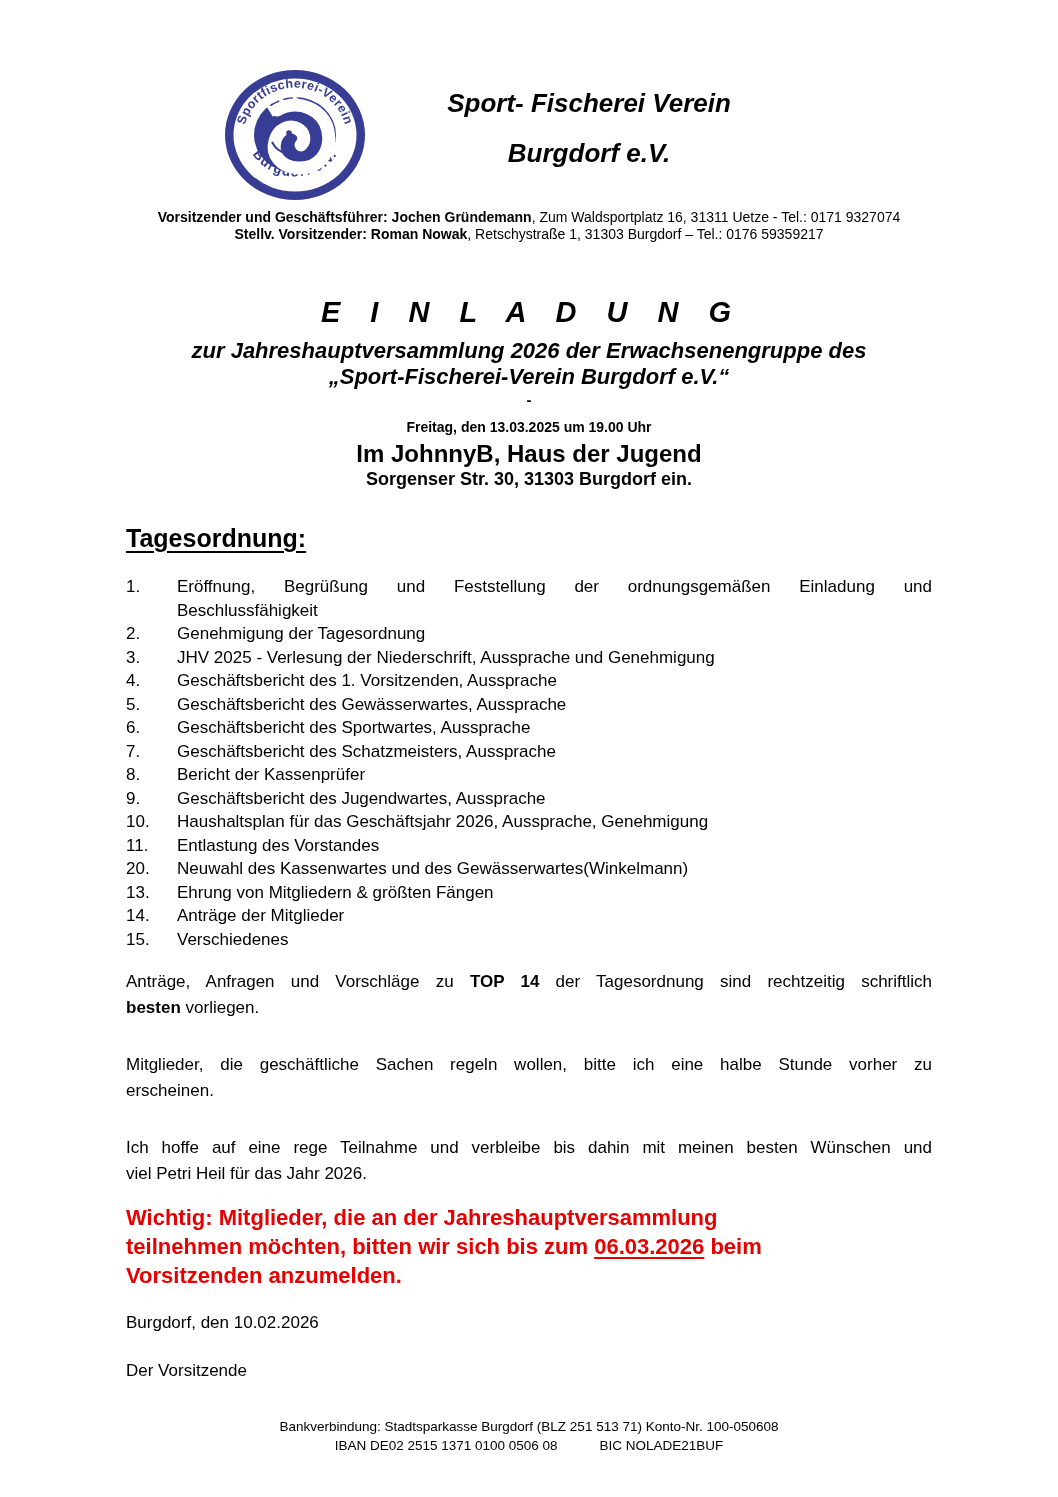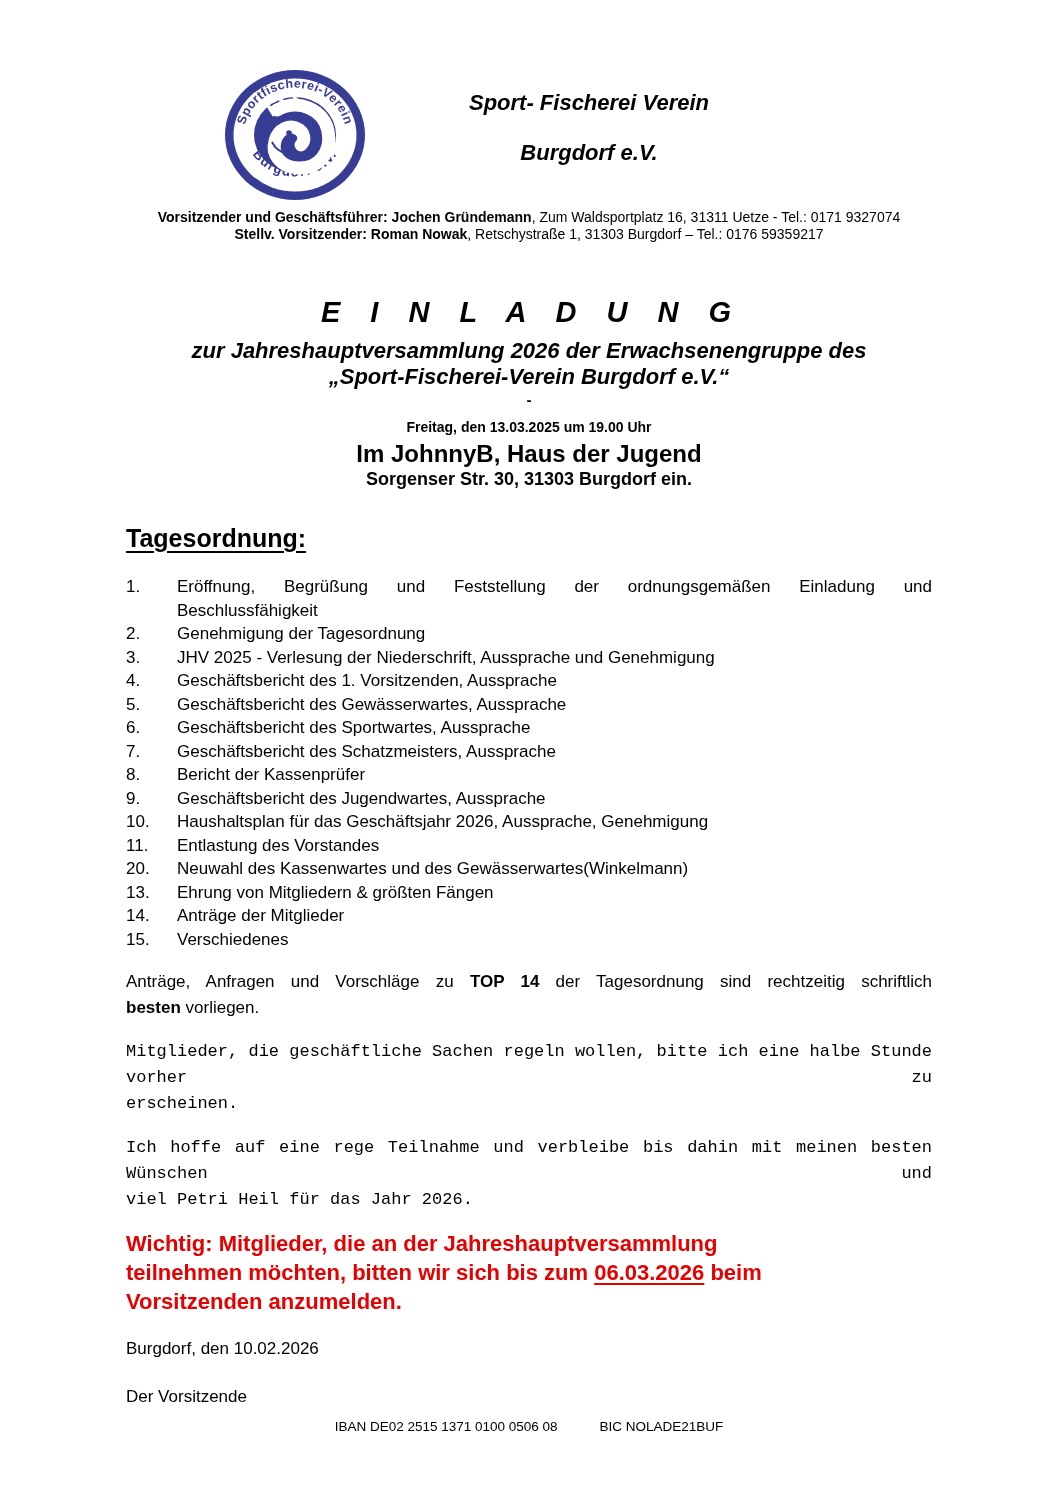--- a/index.html
+++ b/index.html
@@ -8,21 +8,21 @@
     width:1058px; height:1497px; background:#ffffff; position:relative;
     font-family:"Liberation Sans", sans-serif; color:#000; overflow:hidden;
   }
   .content { padding:0 126px; }
 
   
   .header { position:relative; height:130px; margin-top:70px; }
   .logo { position:absolute; left:99px; top:0; width:140px; height:130px; }
   .header-title {
     position:absolute; left:228px; top:8px; width:470px; text-align:center;
-    font-weight:bold; font-style:italic; font-size:22px; line-height:50px;
+    font-weight:bold; font-style:italic; font-size:26px; line-height:50px;
   }
   .contact { text-align:center; margin-top:9px; font-size:14px; line-height:17px; }
   .contact b { font-weight:bold; }
 
   
   .invite { text-align:center; }
   .einladung {
     margin-top:53px; font-size:29px; font-weight:bold; font-style:italic;
     letter-spacing:6px; word-spacing:10px;
   }
@@ -39,21 +39,21 @@
     text-decoration:underline; text-underline-offset:4px;
   }
   .agenda-list { margin-top:22px; }
   .agenda-item { position:relative; padding-left:51px; font-size:17px; line-height:23.5px; }
   .agenda-num { position:absolute; left:0; top:0; }
   .jl { text-align:justify; text-align-last:justify; }
 
   
   .para { font-size:17px; line-height:26px; }
   .p1 { margin-top:18px; }
-  .pgap { margin-top:18px;font-family:Liberation Mono, monospace; }
+  .pgap { margin-top:31px; }
   .para b { font-weight:bold; }
 
   
   .important { margin-top:16px; font-size:22px; font-weight:bold; line-height:29px; }
   .important .udate { text-decoration:underline; text-underline-offset:3px; }
 
   .place-date { margin-top:22px; font-size:17px; line-height:22px; }
   .signature { margin-top:26px; font-size:17px; line-height:22px; }
 
   
@@ -155,15 +155,16 @@
       <div><span>teilnehmen möchten, bitten wir sich bis zum </span><span class="udate">06.03.2026</span><span> beim</span></div>
       <div>Vorsitzenden anzumelden.</div>
     </div>
 
     <div class="place-date">Burgdorf, den 10.02.2026</div>
     <div class="signature">Der Vorsitzende</div>
 
   </div>
 
   <div class="footer">
+    <div>Bankverbindung: Stadtsparkasse Burgdorf (BLZ 251 513 71) Konto-Nr. 100-050608</div>
     <div><span>IBAN DE02 2515 1371 0100 0506 08</span><span class="bic-span">BIC NOLADE21BUF</span></div>
   </div>
 </div>
 
 </body></html>

